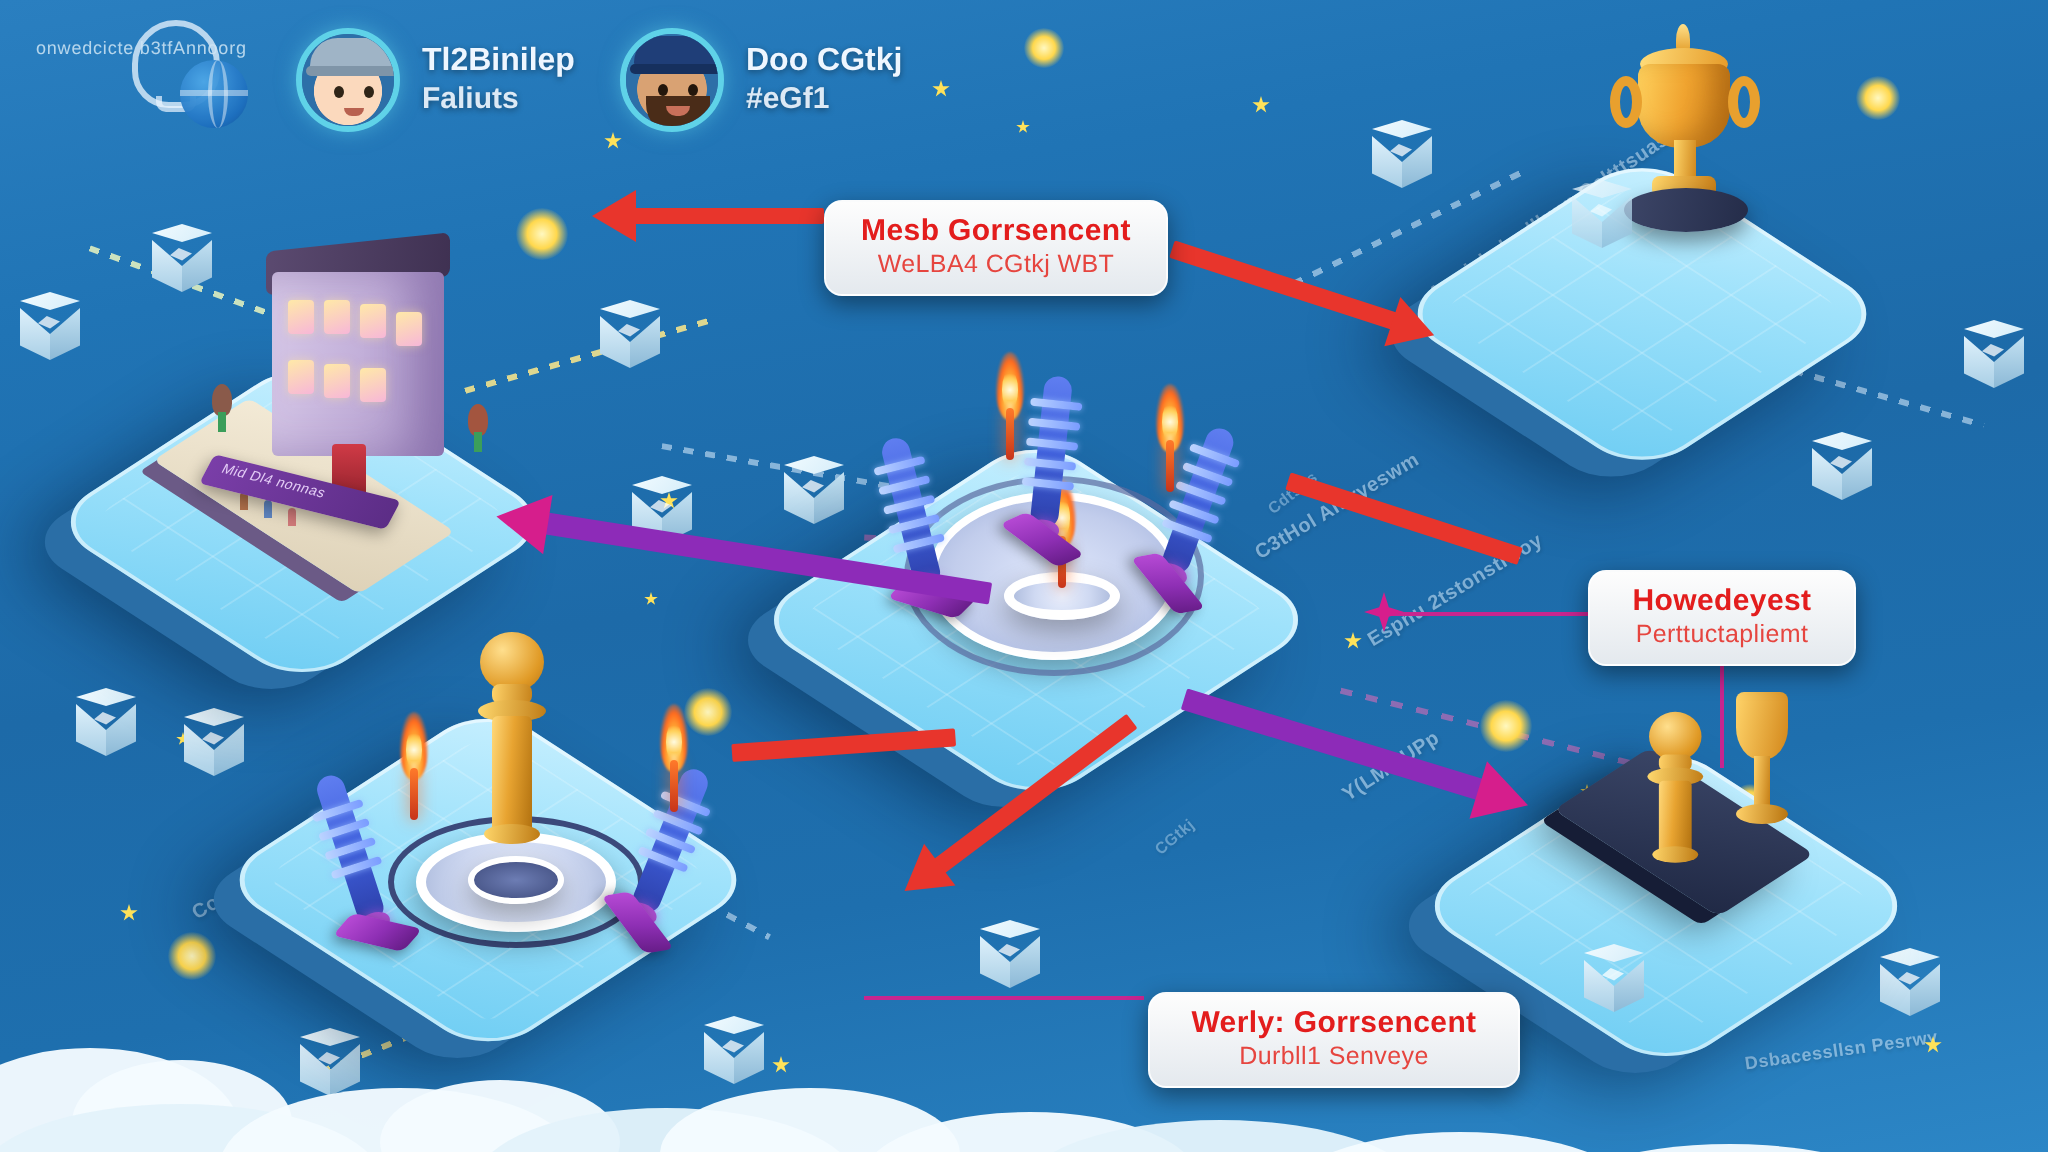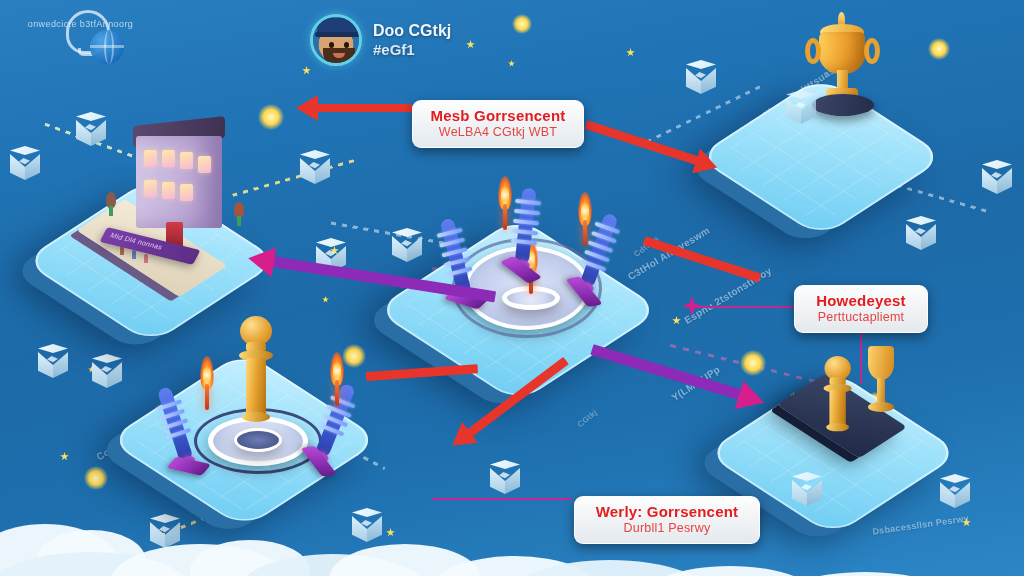--- a/index.html
+++ b/index.html
@@ -36,21 +36,21 @@
   .hdr { position:absolute; top:0; left:0; width:1024px; height:92px; }
   .logo { position:absolute; left:18px; top:14px; width:125px; height:62px; }
   .logo .word {
     font-size:38px; font-weight:bold; color:#ffffff;
     letter-spacing:-1px; line-height:1; text-shadow:0 2px 4px rgba(0,0,0,.35);
     position:relative; z-index:3;
   }
   .logo .word .three { color:#e03b3b; }
   .logo .sub {
     font-size:9px; color:#cfe6f5; letter-spacing:.4px;
-    margin-top:5px; opacity:.85; text-align:center; position:relative; z-index:3;
+    margin-top:5px; opacity:.85; position:relative; z-index:3;
   }
   .logo .bulb {
     position:absolute; left:48px; top:-4px; width:44px; height:44px;
     border:3px solid rgba(235,245,255,.75); border-radius:50% 50% 42% 42%;
     z-index:1;
   }
   .logo .bulbbase {
     position:absolute; left:60px; top:34px; width:20px; height:8px;
     border-left:3px solid rgba(235,245,255,.7);
     border-right:3px solid rgba(235,245,255,.7);
@@ -695,21 +695,21 @@
     <div class="t2">WeLBA4 CGtkj WBT</div>
   </div>
 
   <div class="callout" style="left:794px;top:285px;width:134px;">
     <div class="t1">Howedeyest</div>
     <div class="t2">Perttuctapliemt</div>
   </div>
 
   <div class="callout" style="left:574px;top:496px;width:186px;">
     <div class="t1">Werly: Gorrsencent</div>
-    <div class="t2">Durbll1 Pesrwy</div>
+    <div class="t2">Durbll1 Senveye</div>
   </div>
 
   <div class="cloudwrap">
     <div class="cloud" style="left:-30px;bottom:-26px;width:150px;height:84px;"></div>
     <div class="cloud" style="left:36px;bottom:-10px;width:110px;height:62px;"></div>
     <div class="cloud s2" style="left:-10px;bottom:-44px;width:200px;height:74px;"></div>
     <div class="cloud" style="left:110px;bottom:-40px;width:180px;height:78px;"></div>
     <div class="cloud" style="left:190px;bottom:-20px;width:120px;height:62px;"></div>
     <div class="cloud s2" style="left:238px;bottom:-46px;width:190px;height:74px;"></div>
     <div class="cloud" style="left:330px;bottom:-28px;width:150px;height:66px;"></div>
@@ -722,20 +722,34 @@
 
   <div class="hdr">
 
     <div class="logo">
       <div class="bulb"></div>
       <div class="bulbbase"></div>
       <div class="globe"></div>
       <div class="sub">onwedcicte b3tfAnnoorg</div>
     </div>
 
+    <div class="chip" style="left:148px;top:14px;">
+      <div class="av">
+        <div class="face" style="background:radial-gradient(circle at 50% 62%,#fbd9bd 0 46%,#2d6fa8 47%);"></div>
+        <div style="position:absolute;left:4px;top:2px;width:44px;height:17px;background:#9fb4c6;border-radius:18px 18px 4px 4px;"></div>
+        <div style="position:absolute;left:2px;top:16px;width:48px;height:5px;background:#7f95a8;border-radius:3px;"></div>
+        <div style="position:absolute;left:16px;top:26px;width:5px;height:6px;border-radius:50%;background:#2f2417;"></div>
+        <div style="position:absolute;left:31px;top:26px;width:5px;height:6px;border-radius:50%;background:#2f2417;"></div>
+        <div style="position:absolute;left:21px;top:37px;width:10px;height:4px;border-radius:0 0 6px 6px;background:#b8614f;"></div>
+      </div>
+      <div class="txt">
+        <div class="n1">Tl2Binilep</div>
+        <div class="n2">Faliuts</div>
+      </div>
+    </div>
 
     <div class="chip" style="left:310px;top:14px;">
       <div class="av">
         <div class="face" style="background:radial-gradient(circle at 50% 60%,#d9a273 0 48%,#2d6fa8 49%);"></div>
         <div style="position:absolute;left:4px;top:1px;width:44px;height:16px;background:#1f3e78;border-radius:18px 18px 4px 4px;"></div>
         <div style="position:absolute;left:2px;top:15px;width:48px;height:5px;background:#16305e;border-radius:3px;"></div>
         <div style="position:absolute;left:16px;top:25px;width:5px;height:6px;border-radius:50%;background:#23160c;"></div>
         <div style="position:absolute;left:31px;top:25px;width:5px;height:6px;border-radius:50%;background:#23160c;"></div>
         <div style="position:absolute;left:10px;top:31px;width:32px;height:20px;border-radius:0 0 16px 16px;background:#4a2c18;"></div>
         <div style="position:absolute;left:20px;top:36px;width:12px;height:5px;border-radius:0 0 7px 7px;background:#c9705a;"></div>

